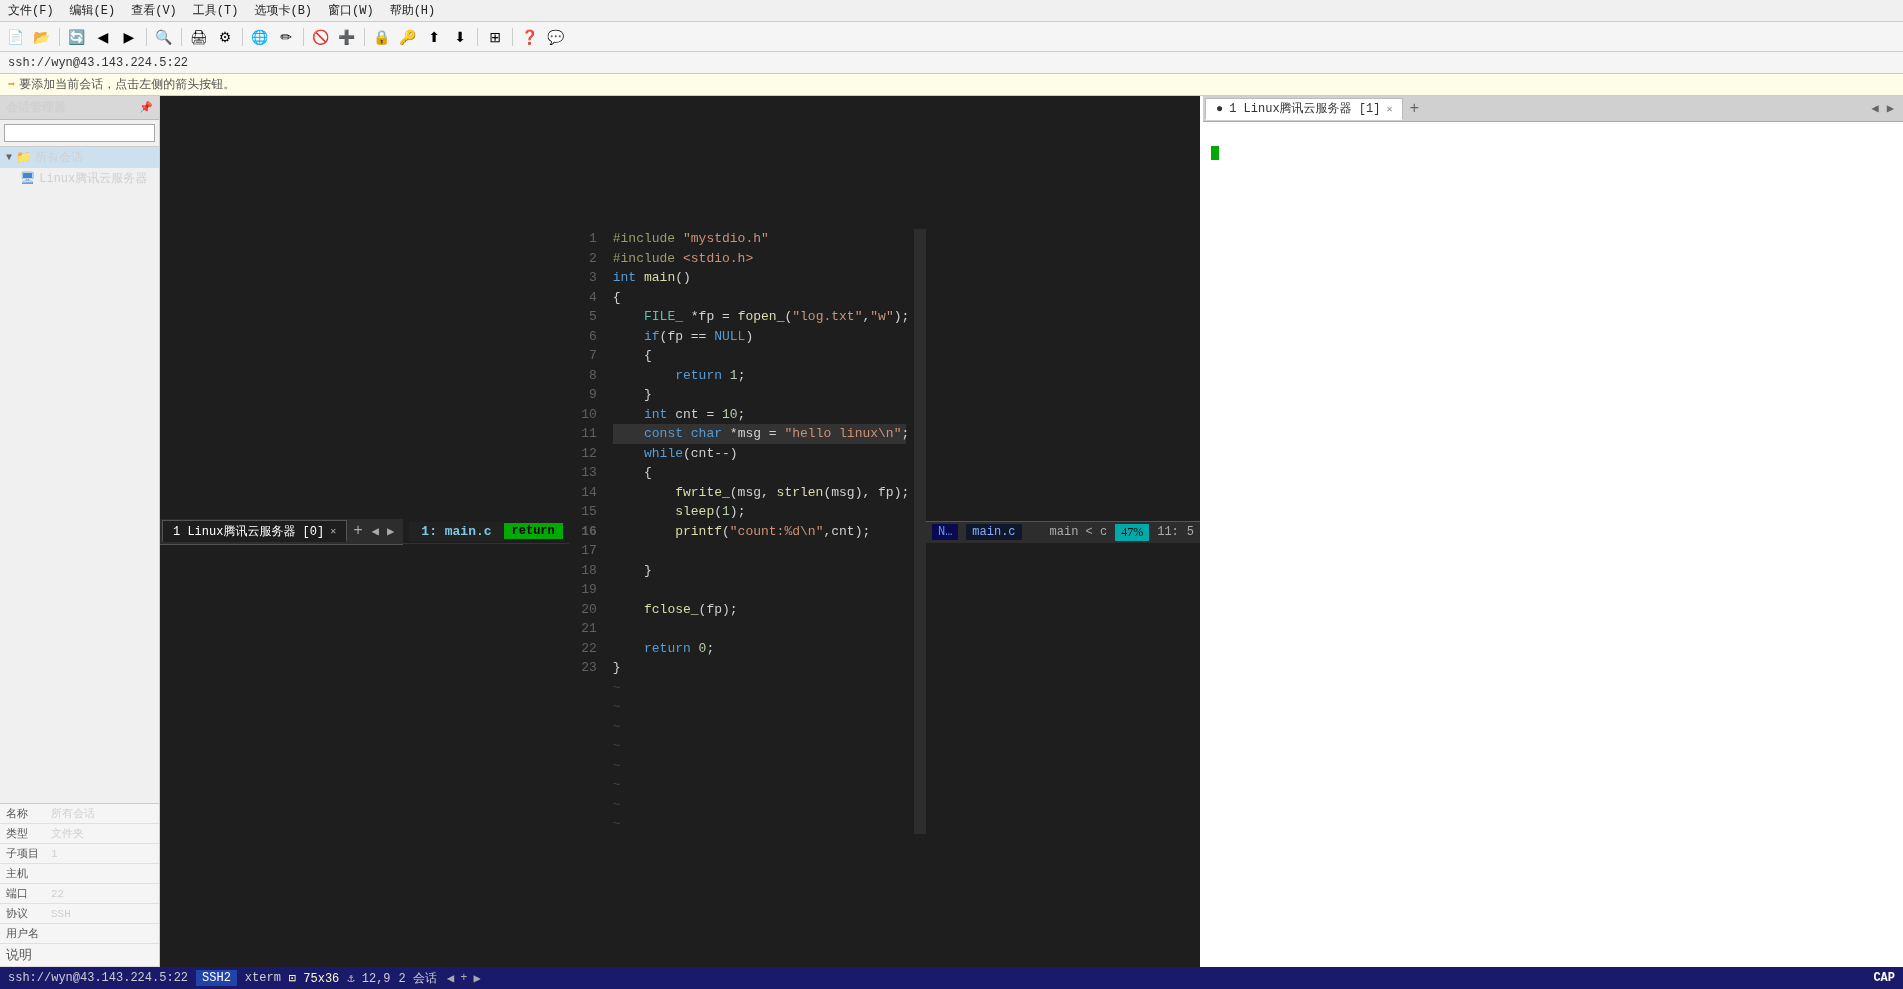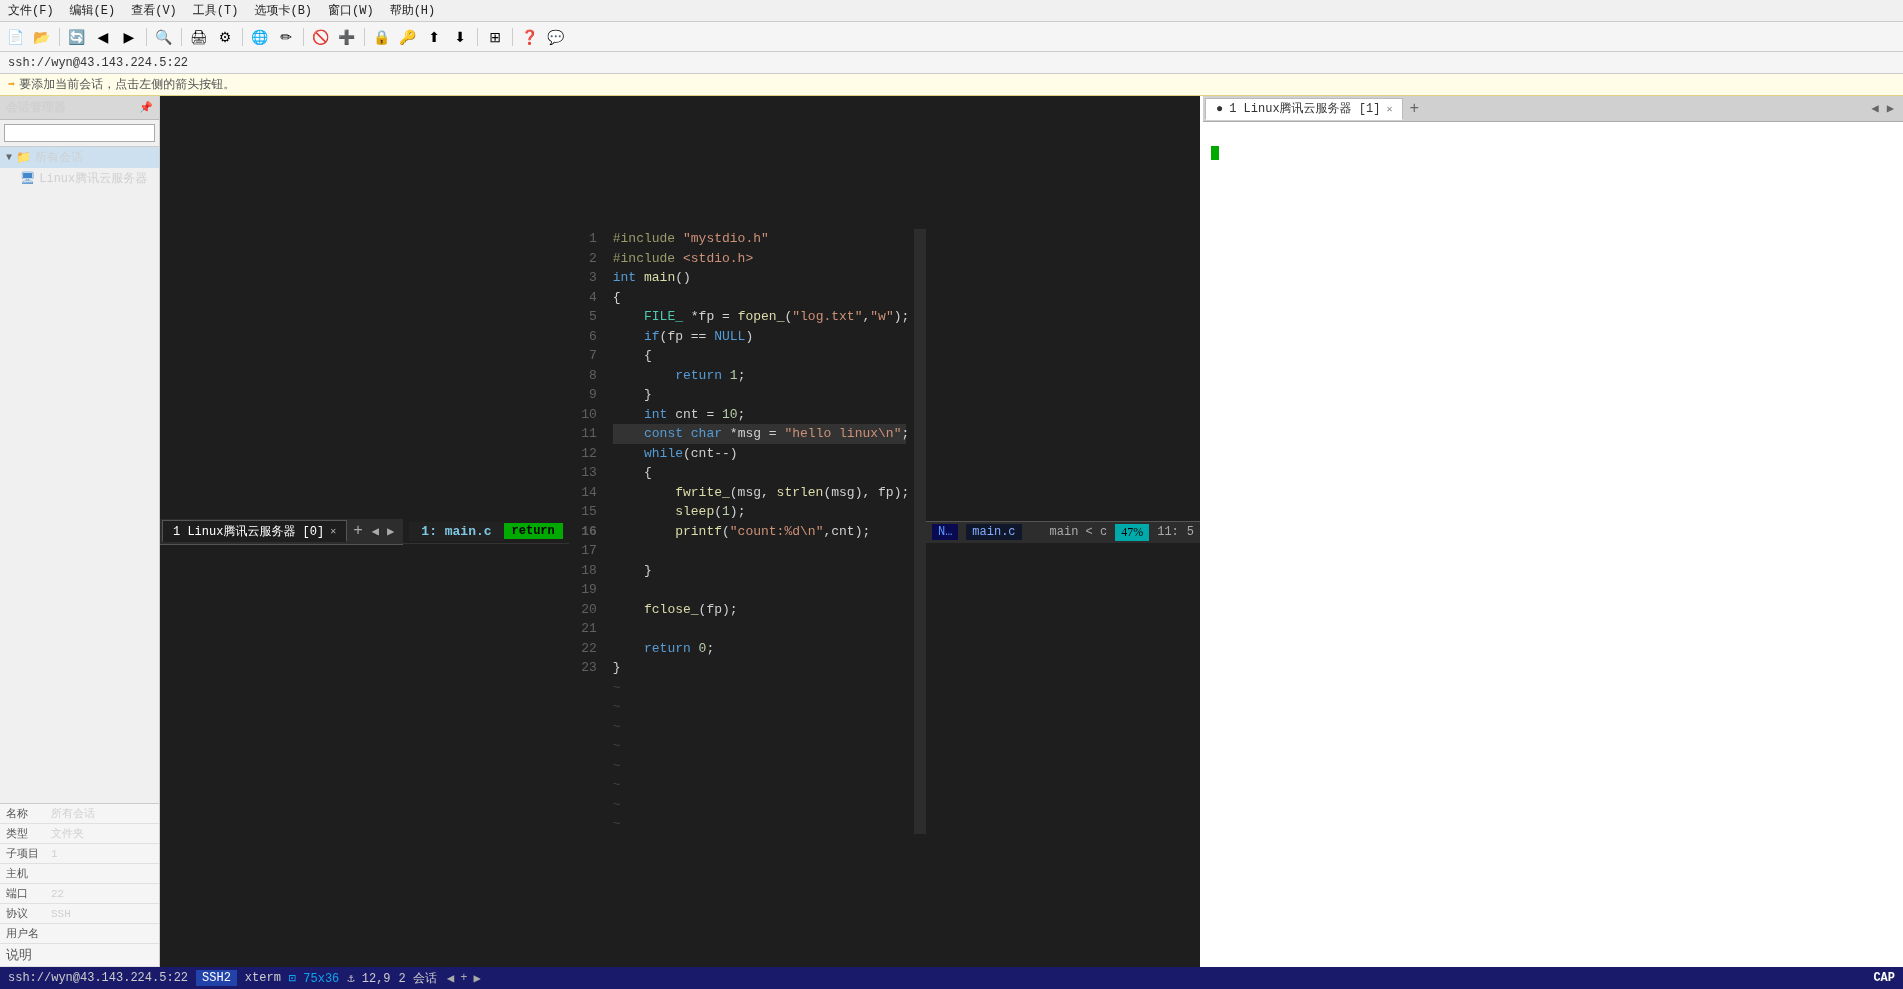--- a/index.html
+++ b/index.html
@@ -575,21 +575,21 @@
 <span class="terminal-cursor"></span>
     </div>
   </div>
 
 </div>
 
 <div class="bottom-status" style="position:fixed;bottom:0;left:0;right:0;height:22px;background:#1a1a6a;display:flex;align-items:center;padding:0 8px;font-size:12px;gap:8px;">
   <span style="color:#ccc;">ssh://wyn@43.143.224.5:22</span>
   <span class="status-ssh">SSH2</span>
   <span style="color:#ccc;">xterm</span>
-  <span style="color:#0ea5e9;">
+  <span style="color:#fef9c3;">
     <span>⊡ </span><span>75x36</span>
   </span>
   <span style="color:#ccc;">
     <span>⚓ </span><span>12,9</span>
   </span>
   <span style="color:#ccc;">2 会话</span>
   <div class="status-nav-btns">
     <span>◀</span>
     <span>+</span>
     <span>▶</span>

